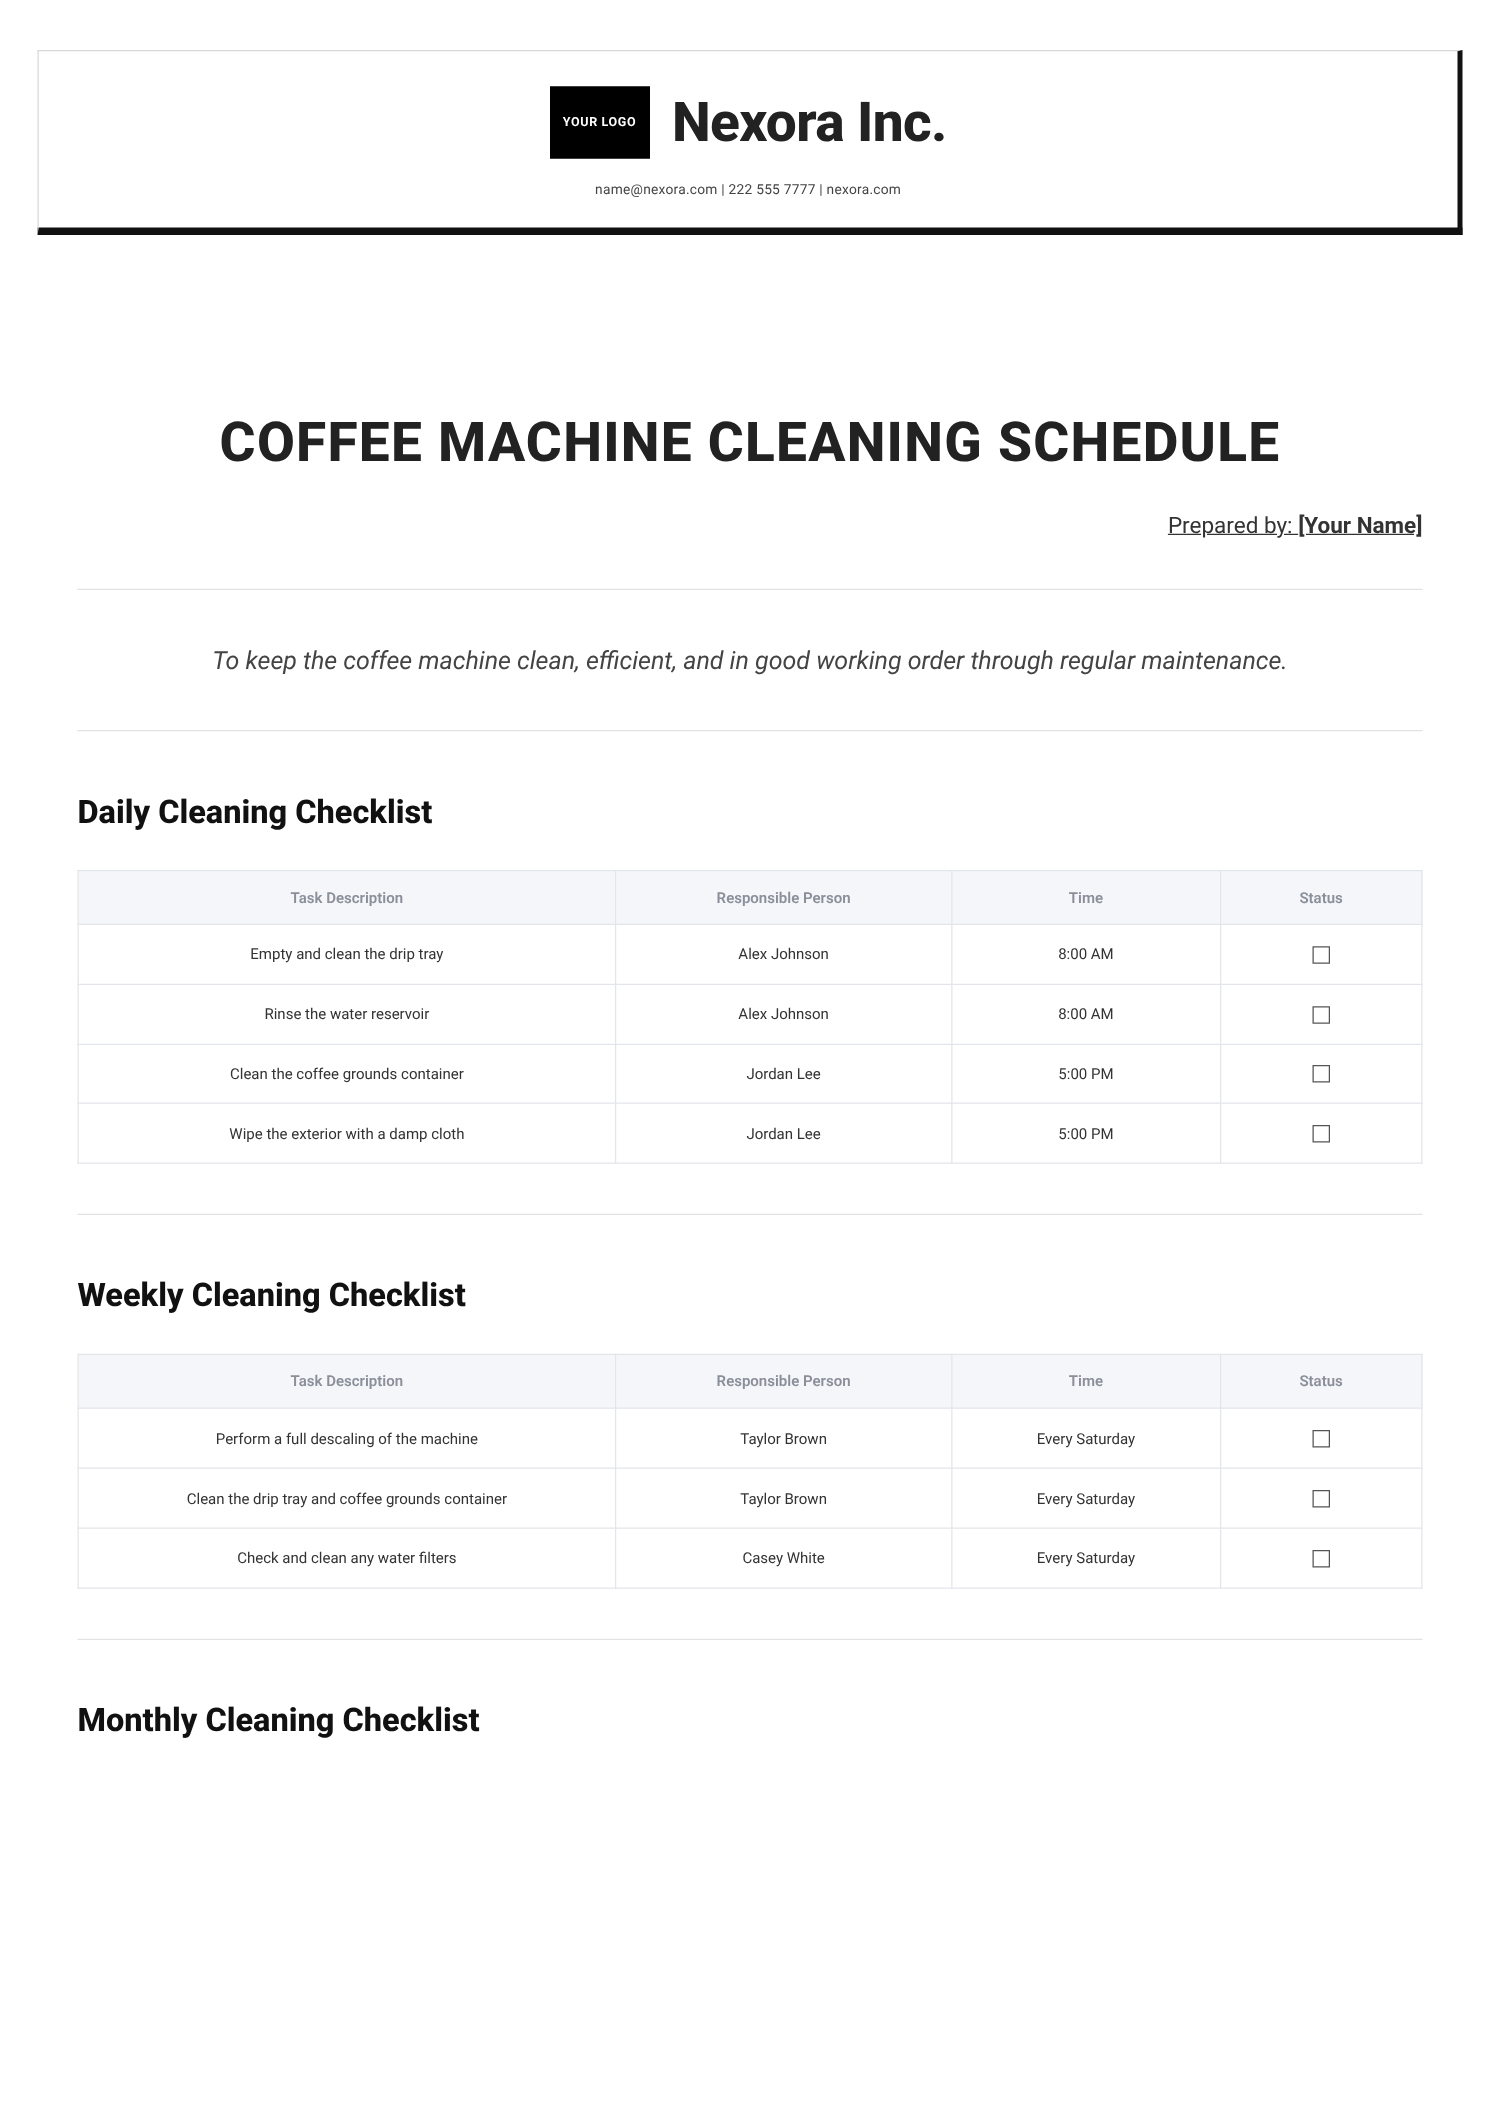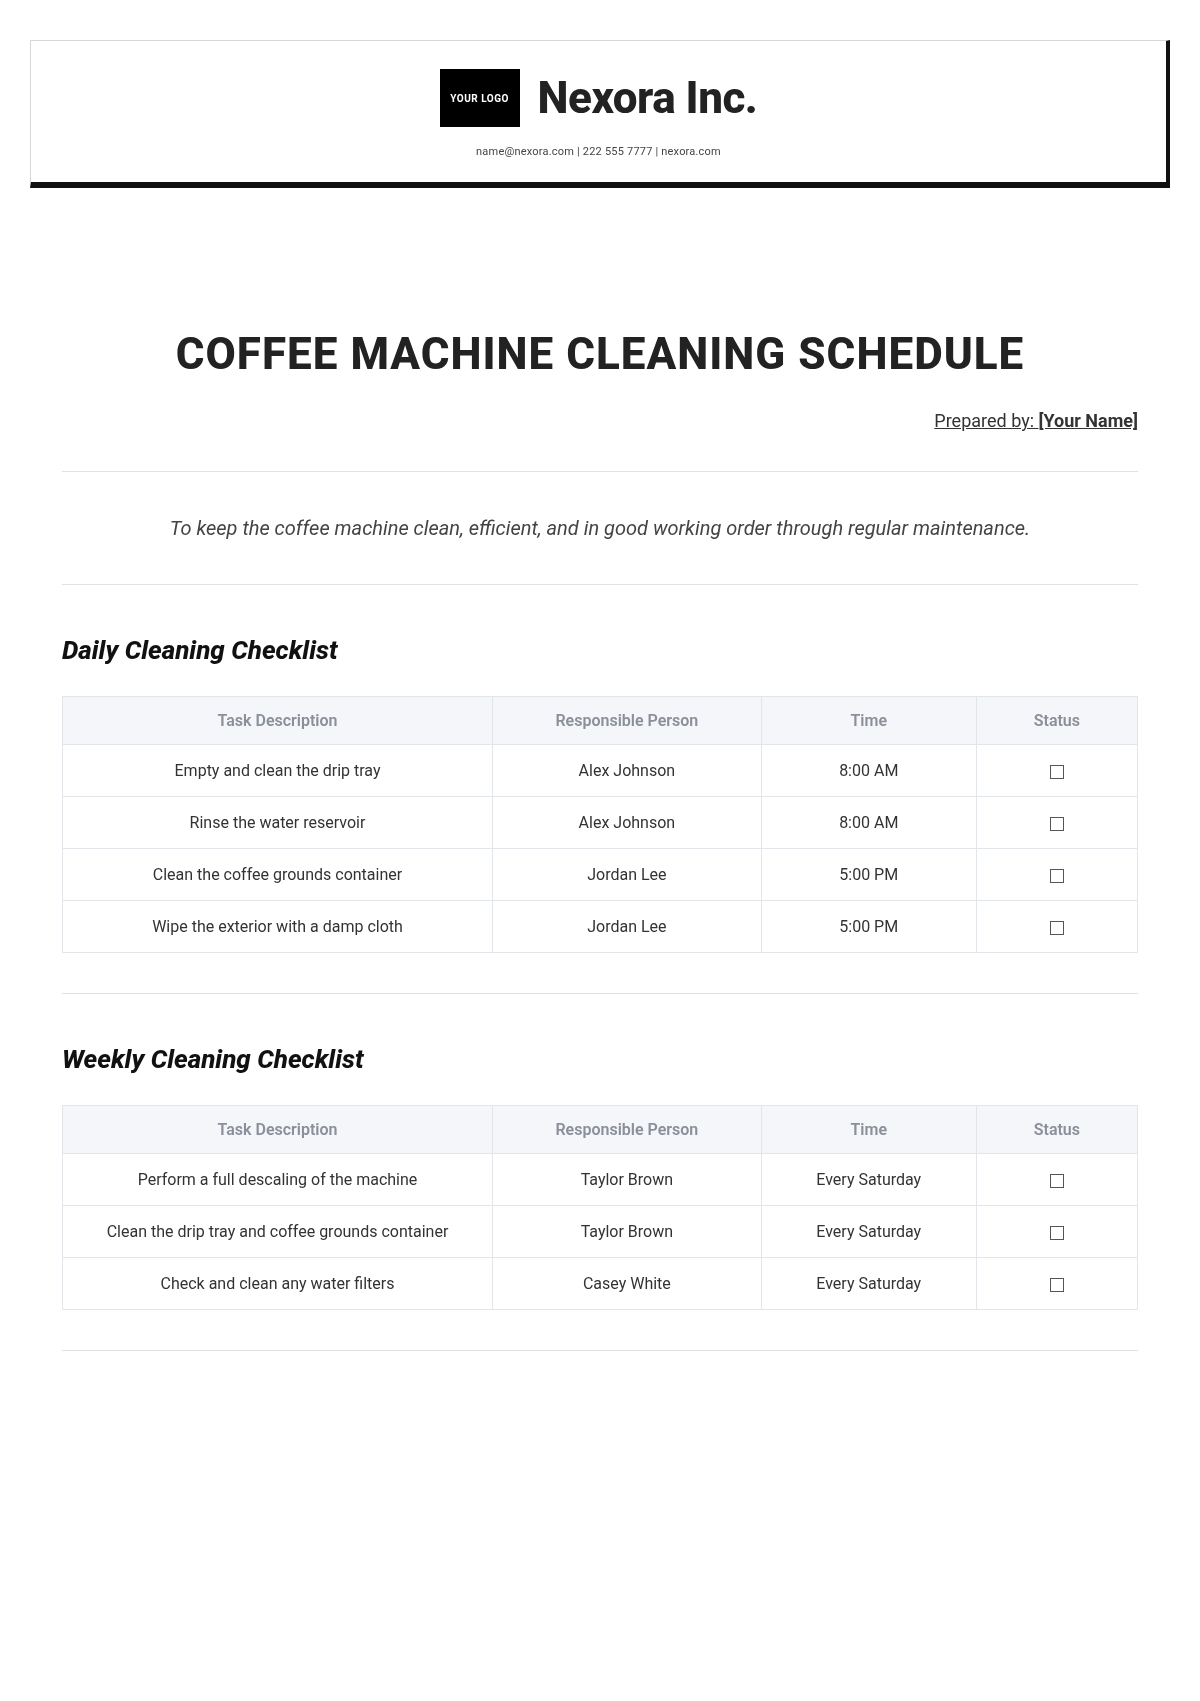--- a/index.html
+++ b/index.html
@@ -79,26 +79,25 @@
     font-size: 20px;
     color: #444;
     padding: 40px 30px;
     line-height: 1.6;
   }
   .section-title {
     font-size: 26px;
     font-weight: 800;
     margin: 50px 0 22px;
     color: #111;
-    font-style: italic;
   }
   table {
     width: 100%;
     border-collapse: collapse;
-    font-size: 16px;
+    font-size: 12px;
     margin-bottom: 40px;
     margin-top: 31px;
   }
   thead th {
     background: #f4f6fa;
     color: #8a8f99;
     font-weight: 600;
     padding: 14px 10px;
     border: 1px solid #e2e5ea;
     text-align: center;
@@ -216,14 +215,15 @@
         <td>Check and clean any water filters</td>
         <td>Casey White</td>
         <td>Every Saturday</td>
         <td><span class="checkbox"></span></td>
       </tr>
     </tbody>
   </table>
 
   <hr class="hr">
 
+  <h2 class="section-title">Monthly Cleaning Checklist</h2>
 
 </div>
 
 </body></html>

